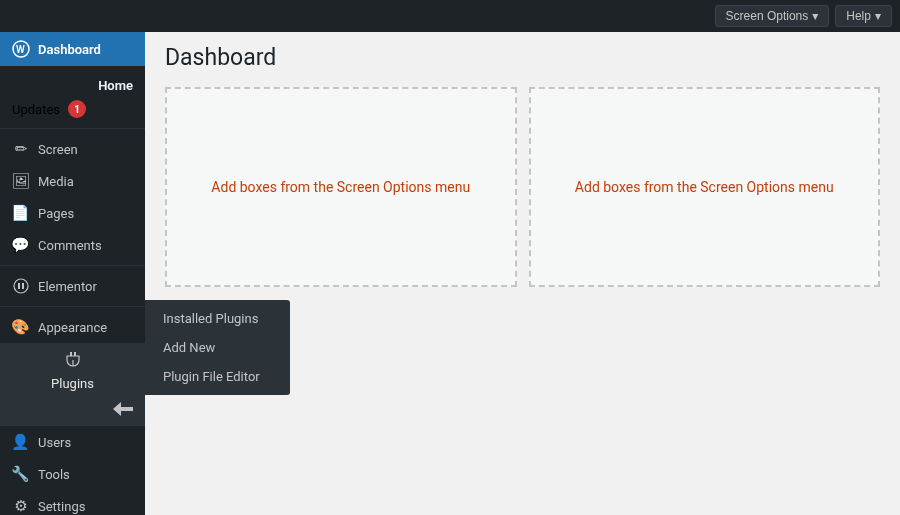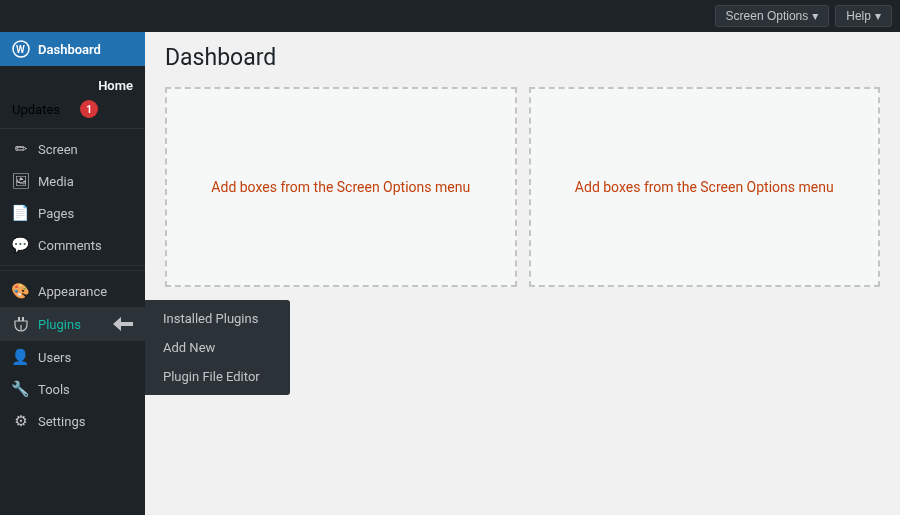--- a/index.html
+++ b/index.html
@@ -63,21 +63,21 @@
       color: #f0f6fc;
       font-size: 13px;
       font-weight: 600;
       display: block;
       padding: 4px 0;
       text-align: right;
     }
     .sidebar-updates {
       display: flex;
       align-items: center;
-      gap: 20px;
+      gap: 8px;
       padding: 3px 0 6px 0;
       cursor: pointer;
     }
     .badge {
       background: #d63638;
       color: #fff;
       border-radius: 50%;
       width: 18px;
       height: 18px;
       font-size: 10px;
@@ -96,21 +96,21 @@
     .sidebar-item {
       display: flex;
       align-items: center;
       gap: 8px;
       padding: 7px 12px;
       color: #c3c4c7;
       cursor: pointer;
       font-size: 13px;
       white-space: nowrap;
     }
-    .sidebar-item.highlighted { background: #2c3338; color: #14b8a6; }
+    .sidebar-item.highlighted { background: #2c3338; color: #e5e5e5; flex-direction: column; }
 
     .sidebar-icon {
       width: 18px;
       height: 18px;
       display: flex;
       align-items: center;
       justify-content: center;
       font-size: 15px;
       flex-shrink: 0;
     }
@@ -241,20 +241,30 @@
     </div>
 
     <div class="sidebar-item">
       <span class="sidebar-icon">💬</span>
       <span>Comments</span>
     </div>
 
 
     <hr class="sidebar-divider">
 
+    <div class="sidebar-item">
+      <span class="sidebar-icon">
+        <svg width="16" height="16" viewBox="0 0 16 16" fill="#c3c4c7">
+            <circle cx="8" cy="8" r="7" fill="none" stroke="#c3c4c7" stroke-width="1.2"></circle>
+            <rect x="5" y="5" width="2" height="6" fill="#c3c4c7"></rect>
+            <rect x="9" y="5" width="2" height="6" fill="#c3c4c7"></rect>
+          </svg>
+      </span>
+      <span>Elementor</span>
+    </div>
 
 
     <hr class="sidebar-divider">
 
     <div class="sidebar-item">
       <span class="sidebar-icon">🎨</span>
       <span>Appearance</span>
     </div>
 
     <div class="sidebar-item highlighted">

